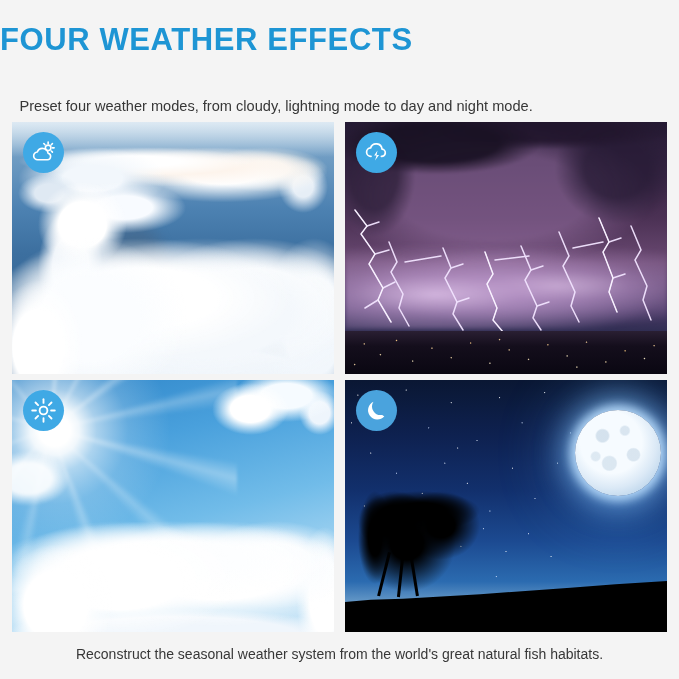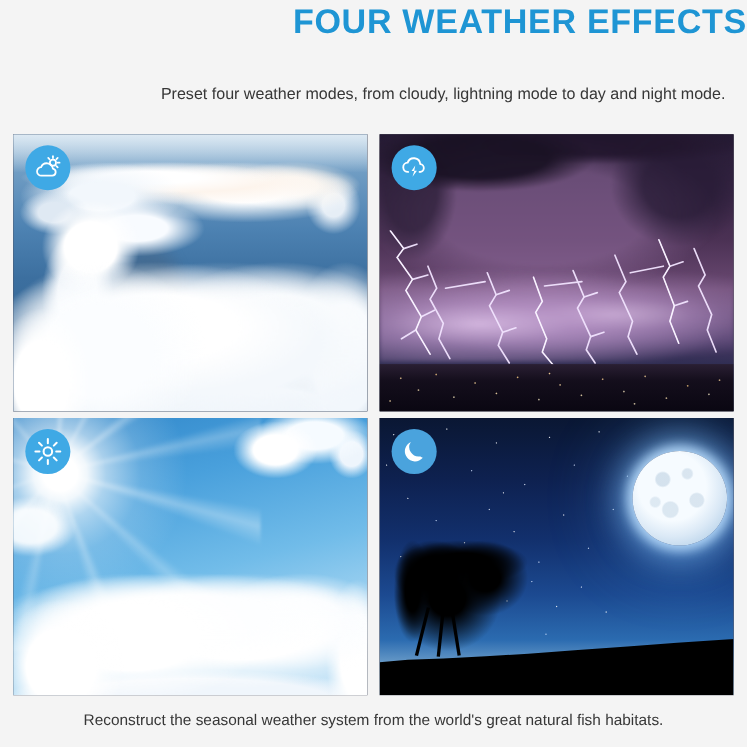--- a/index.html
+++ b/index.html
@@ -8,21 +8,21 @@
   body {
     width: 679px; height: 679px;
     background: #f4f4f4;
     font-family: "Liberation Sans", sans-serif;
     overflow: hidden;
     position: relative;
   }
   .page { width: 679px; height: 679px; position: relative; background: #f4f4f4; }
 
   
-  .header { padding-top: 4px; text-align: right; }
+  .header { padding-top: 24px; text-align: left; }
   .title {
     font-size: 31px;
     font-weight: bold;
     letter-spacing: 0.6px;
     color: #1e95d4;
     line-height: 1.05;
     margin: 0 0 9px 0;
     font-family: "Liberation Sans", sans-serif;
   }
   .subtitle {

